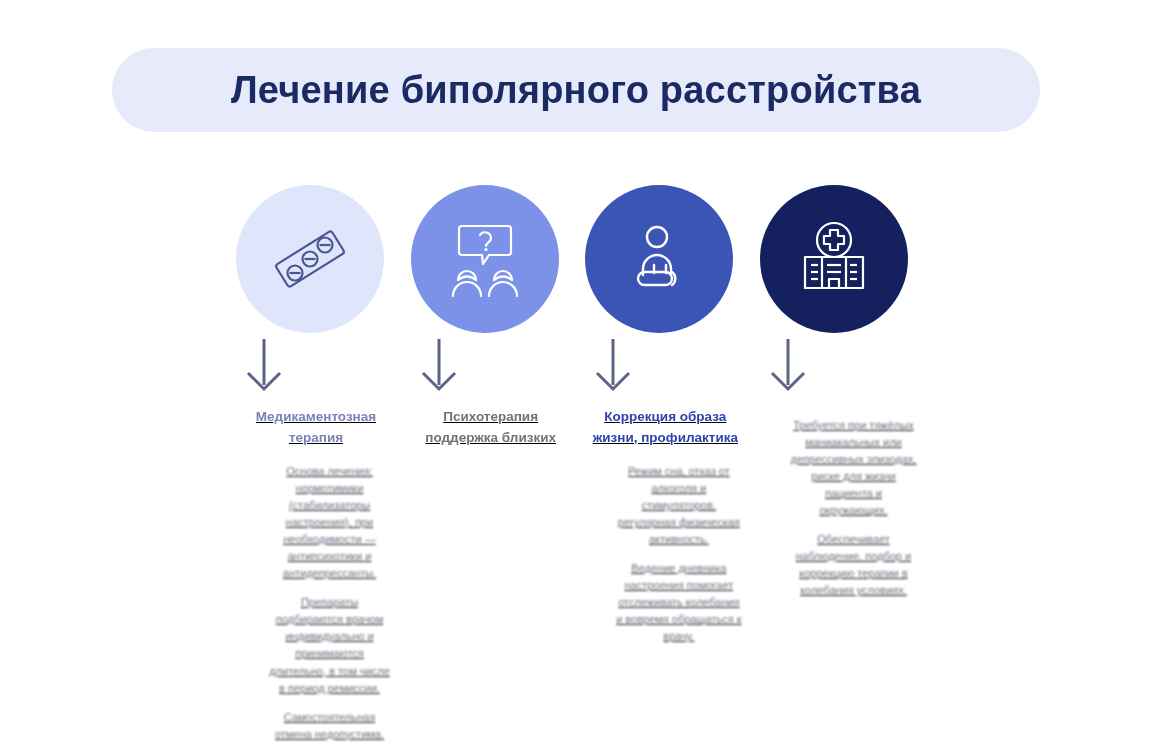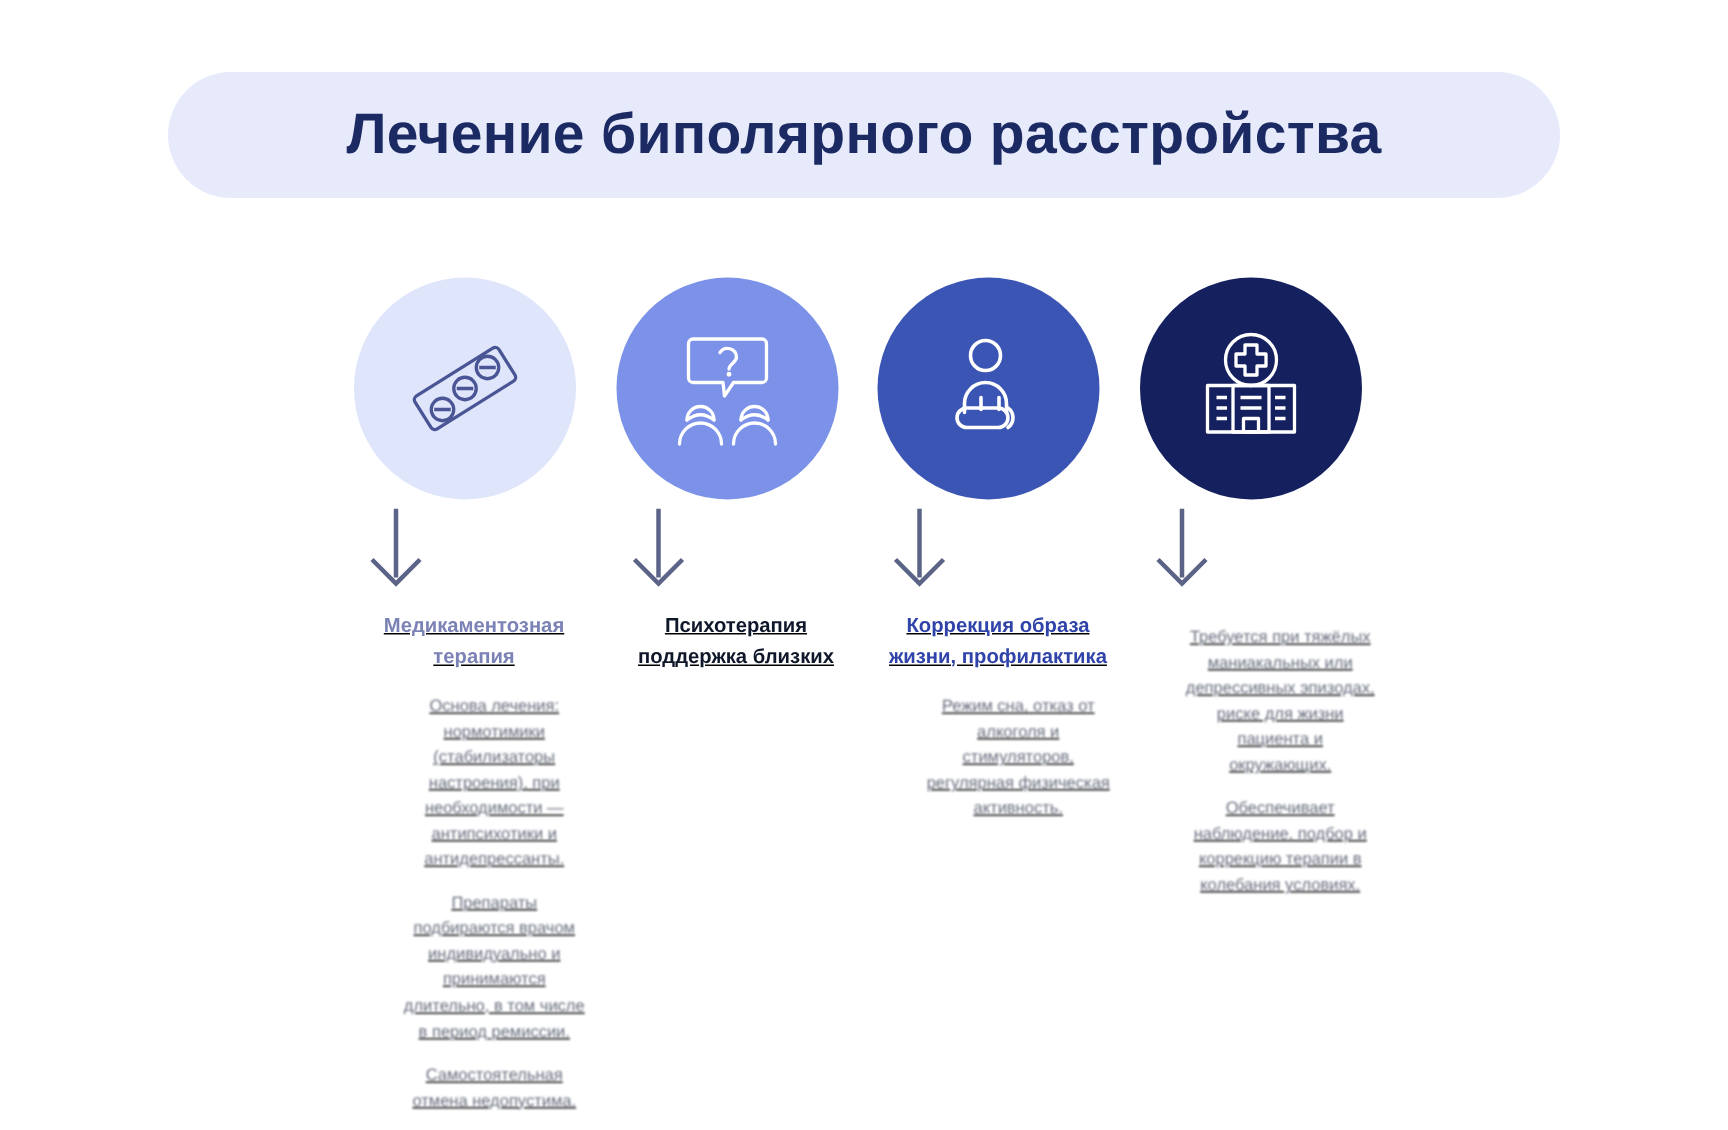--- a/index.html
+++ b/index.html
@@ -176,21 +176,21 @@
 
       <div class="connector">
         <svg width="56" height="60" viewBox="0 0 56 60">
           <g fill="none" stroke="#5b6486" stroke-width="3">
             <line x1="28" y1="0" x2="28" y2="46"></line>
             <polyline points="12,34 28,50 44,34"></polyline>
           </g>
         </svg>
       </div>
 
-      <div class="col-heading" style="color:#0f172a">Психотерапия поддержка близких</div>
+      <div class="col-heading" style="color:#737373">Психотерапия поддержка близких</div>
 
       <div class="col-body">
       </div>
     </div>
 
     <div class="column">
       <div class="circle" style="background:#3b55b4">
         <svg width="86" height="86" viewBox="0 0 86 86">
           <g fill="none" stroke="#ffffff" stroke-width="2.4" stroke-linejoin="round" stroke-linecap="round">
             <circle cx="41" cy="21" r="10"></circle>
@@ -209,20 +209,21 @@
             <line x1="28" y1="0" x2="28" y2="46"></line>
             <polyline points="12,34 28,50 44,34"></polyline>
           </g>
         </svg>
       </div>
 
       <div class="col-heading" style="color:#2f43a8">Коррекция образа жизни, профилактика</div>
 
       <div class="col-body">
         <div class="body-para">Режим сна, отказ от алкоголя и стимуляторов, регулярная физическая активность.</div>
+        <div class="body-para">Ведение дневника настроения помогает отслеживать колебания и вовремя обращаться к врачу.</div>
       </div>
     </div>
 
     <div class="column">
       <div class="circle" style="background:#15205e">
         <svg width="86" height="86" viewBox="0 0 86 86">
           <g fill="none" stroke="#ffffff" stroke-width="2.2" stroke-linejoin="round">
             <circle cx="43" cy="24" r="17"></circle>
             <path d="M39 14 h8 v6 h6 v8 h-6 v6 h-8 v-6 h-6 v-8 h6 z"></path>
             <rect x="14" y="41" width="58" height="31"></rect>

